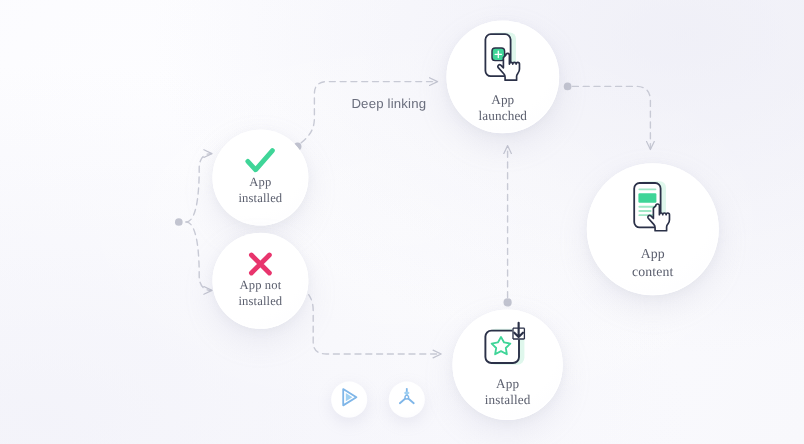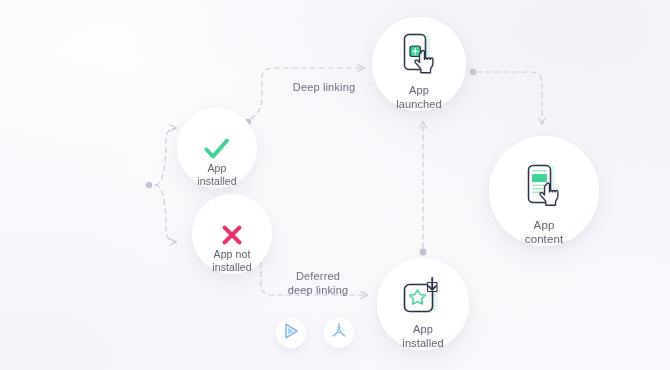--- a/index.html
+++ b/index.html
@@ -41,21 +41,22 @@
     border-radius: 50%;
     background:
       radial-gradient(circle at 38% 30%, #ffffff 0%, #ffffff 62%, #fcfcfe 100%);
     box-shadow:
       0 10px 26px rgba(160,163,189,0.16),
       0 2px 8px rgba(160,163,189,0.10),
       inset 0 0 0 1px rgba(255,255,255,0.9);
     display: flex;
     flex-direction: column;
     align-items: center;
-    justify-content: flex-end;
+    justify-content: center;
+    font-family: Liberation Serif, serif;
   }
   .node .glyph {
     display: flex;
     align-items: center;
     justify-content: center;
   }
   .node .caption {
     text-align: center;
     color: #5b5f6e;
     line-height: 1.22;
@@ -64,21 +65,21 @@
     font-weight: 400;
   }
 
   
   .n-link-click { left: 48px;  top: 143px; width: 98px;  height: 98px; }
   .n-link-click .caption { font-size: 11.5px; margin-top: 4px; }
 
   .n-app-installed-top { left: 177px; top: 108px; width: 80px; height: 80px; }
   .n-app-installed-top .caption { font-size: 10.5px; margin-top: 2px; }
 
-  .n-app-not-installed { left: 192px; top: 194px; width: 80px; height: 80px; }
+  .n-app-not-installed { left: 177px; top: 194px; width: 80px; height: 80px; }
   .n-app-not-installed .caption { font-size: 10.5px; margin-top: 2px; }
 
   .n-app-launched { left: 372px; top: 17px; width: 94px; height: 94px; }
   .n-app-launched .caption { font-size: 11px; margin-top: 4px; }
 
   .n-app-content { left: 489px; top: 136px; width: 110px; height: 110px; }
   .n-app-content .caption { font-size: 11.5px; margin-top: 5px; }
 
   .n-app-installed-bottom { left: 377px; top: 258px; width: 92px; height: 92px; }
   .n-app-installed-bottom .caption { font-size: 11px; margin-top: 3px; }
@@ -226,22 +227,20 @@
         <path d="M28 6 h10 v10 h-10 z" fill="#ffffff"></path>
         <path d="M28.5 6.5 h9.5 M28.5 6.5 v9 M38 6.5 v9 M28.5 15.5 h9.5" stroke="#2b3148" stroke-width="1.1" fill="none" stroke-linejoin="round"></path>
         <path d="M33.2 2 v11.6 M29.6 10.2 l3.6 3.6 l3.6 -3.6" fill="none" stroke="#2b3148" stroke-width="1.8" stroke-linecap="round" stroke-linejoin="round"></path>
       </svg>
     </span>
     <span class="caption">App
 installed</span>
   </div>
 
   <div class="edge-label lbl-deep-linking">Deep linking</div>
-  <div class="edge-label lbl-deferred">Deferred
-deep linking</div>
 
   <div class="store-badges">
     <div class="badge">
       <span>
         <svg width="18" height="18" viewBox="0 0 18 18" xmlns="http://www.w3.org/2000/svg">
           <path d="M4 2.2 L15 9 L4 15.8 Z" fill="none" stroke="#7fb6e8" stroke-width="1.5" stroke-linejoin="round"></path>
           <path d="M6.2 5.6 L11.6 9 L6.2 12.4 Z" fill="#9fd0f2"></path>
         </svg>
       </span>
     </div>

